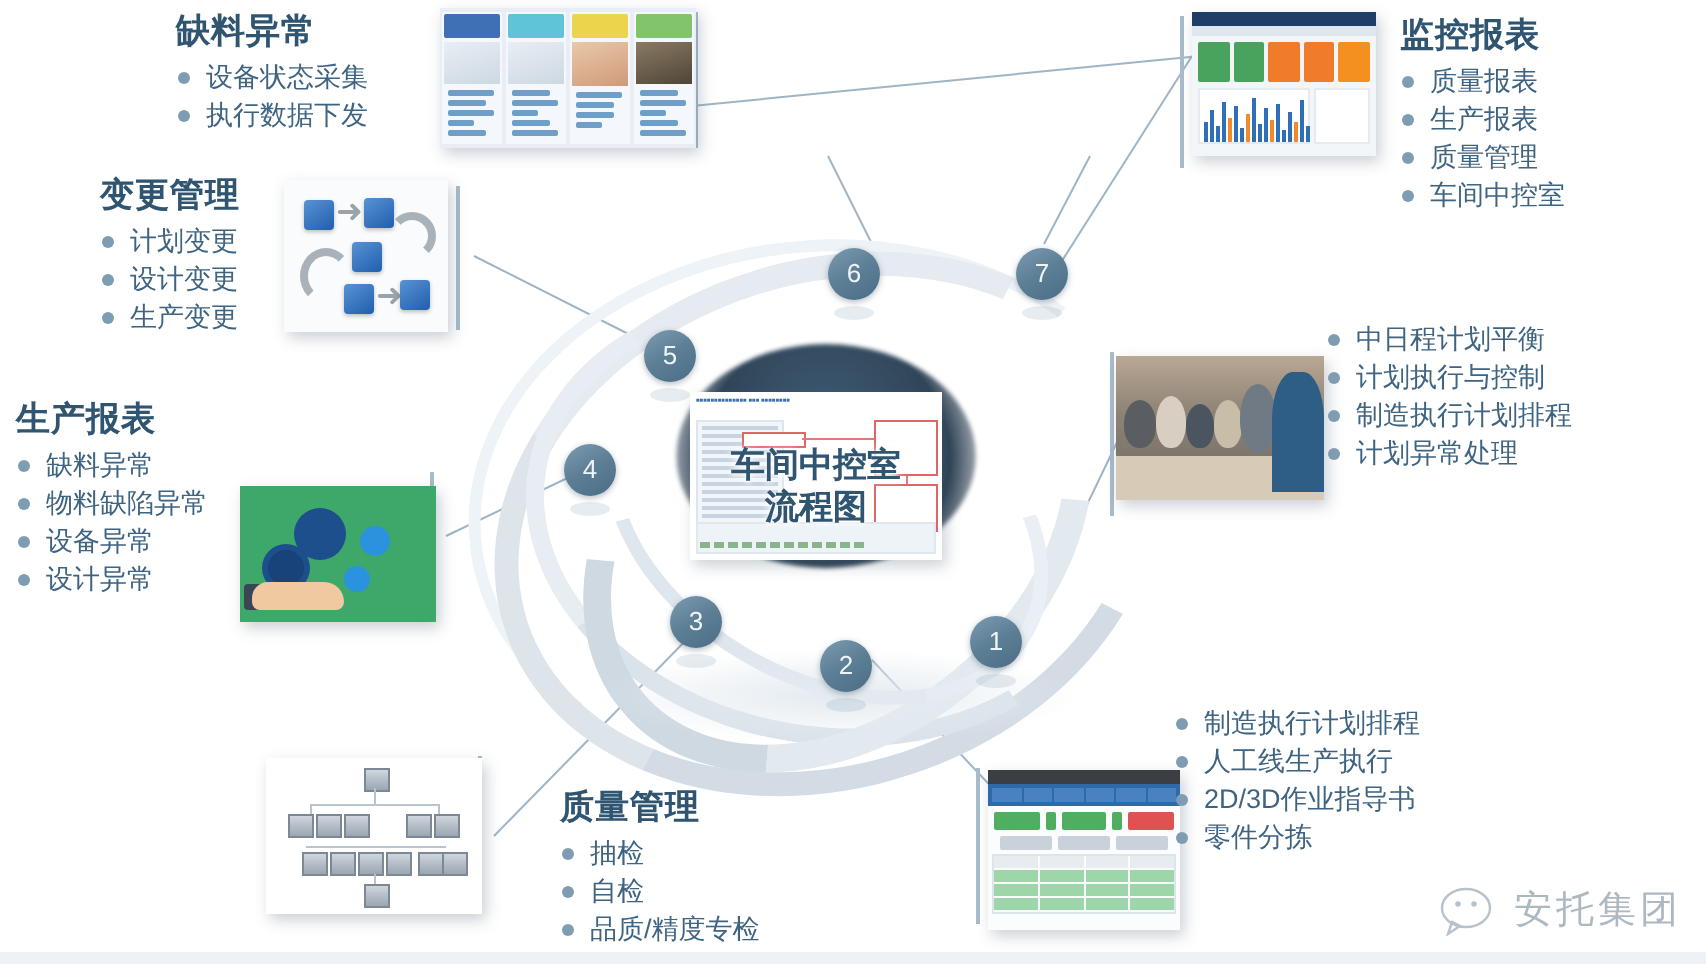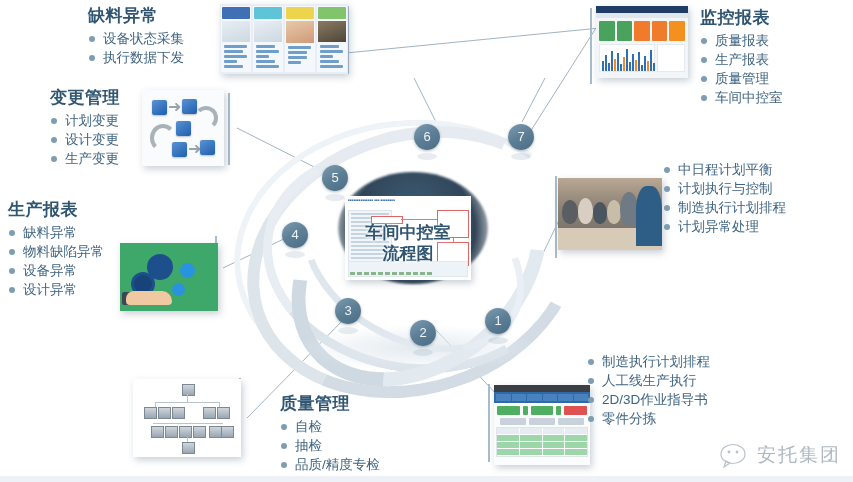--- a/index.html
+++ b/index.html
@@ -346,22 +346,22 @@
       <div class="pc" style="left:88px;top:47px;"></div>
       <div class="ln" style="left:54px;top:58px;width:1px;height:6px;"></div>
       <div class="pc" style="left:49px;top:63px;"></div>
     </div>
 
   </div>
 
   <div class="block" style="left:280px;top:392px;">
     <h3>质量管理</h3>
     <ul>
+      <li>抽检</li>
       <li>自检</li>
-      <li>抽检</li>
       <li>品质/精度专检</li>
       <li>质量统计与分析</li>
     </ul>
   </div>
   <div class="thumb" style="left:494px;top:385px;width:96px;height:80px;">
     <div class="qm">
       <div class="t"></div>
       <div class="hdr">
           <span></span>
           <span></span>

